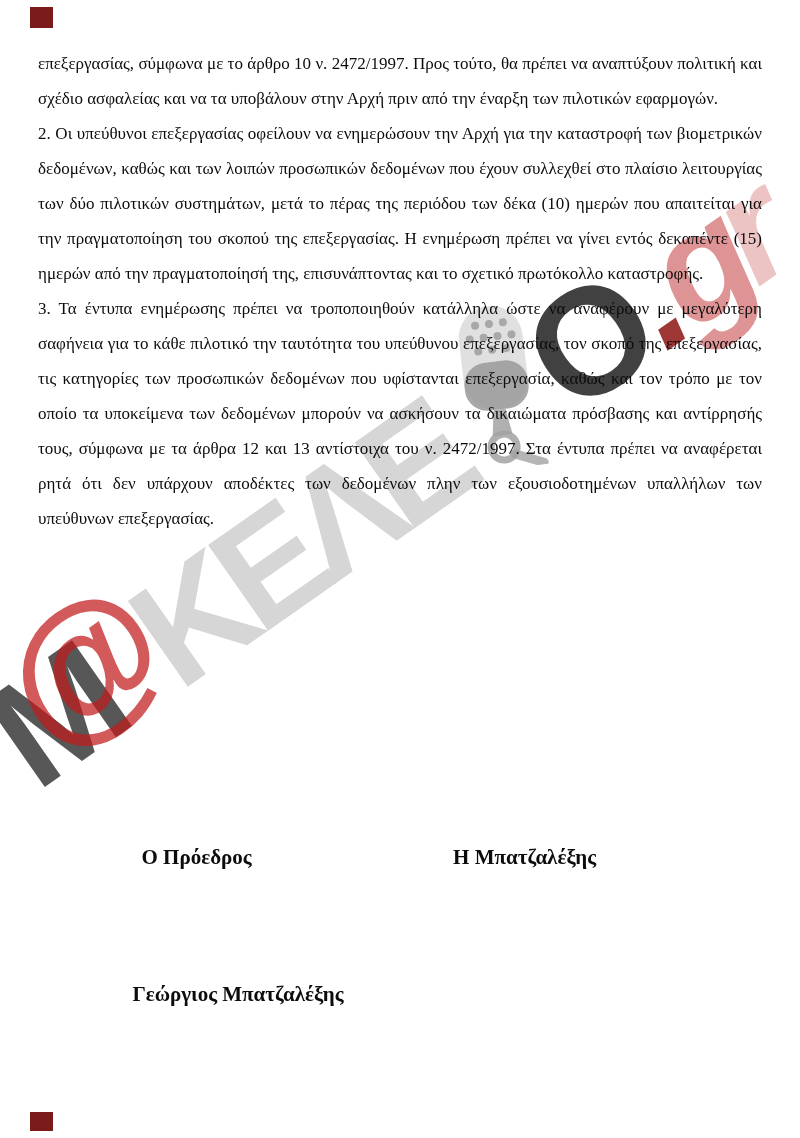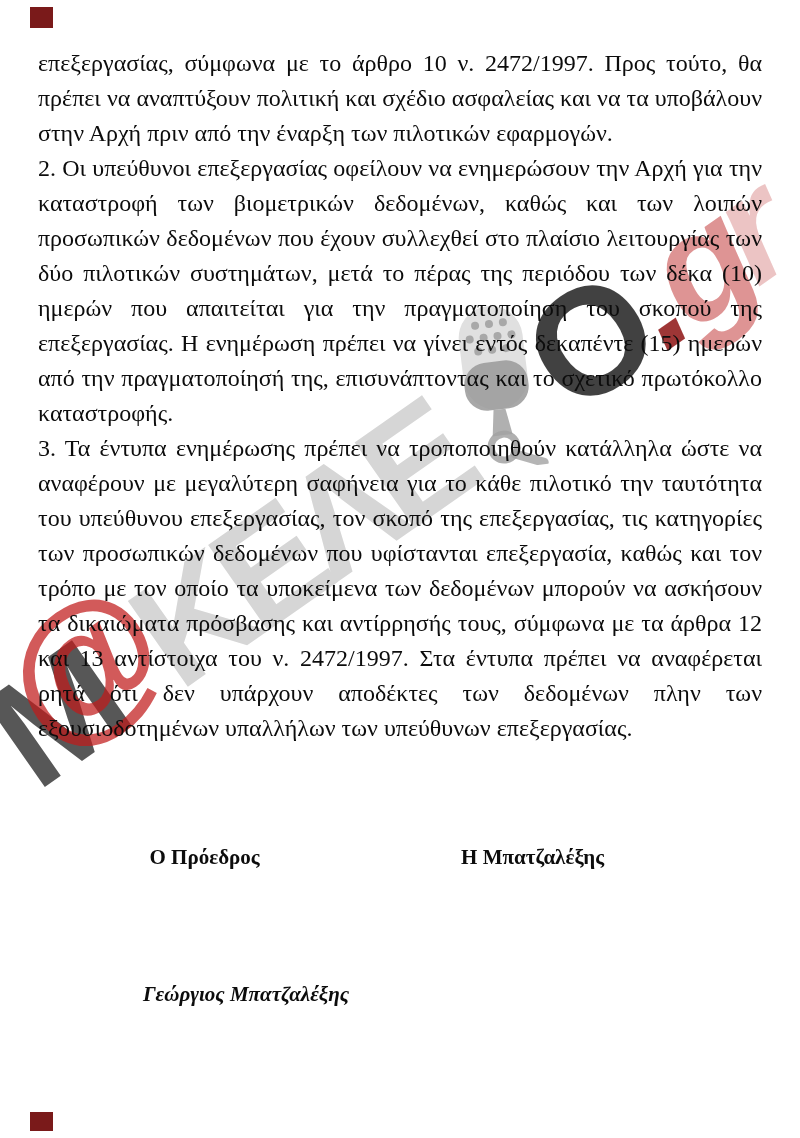--- a/index.html
+++ b/index.html
@@ -46,32 +46,32 @@
     z-index: 5;
   }
   .stamp-top    { left: 30px; top: 7px; }
   .stamp-bottom { left: 30px; top: 1112px; height: 19px; }
 
   
   .doc-text {
     position: absolute;
     left: 38px; top: 46px;
     width: 724px;
-    font-size: 24px;
+    font-size: 17px;
     line-height: 35px;
     color: #0c0c0c;
     text-align: justify;
     z-index: 2;
   }
   .doc-text p { margin: 0; }
 
   
-  .sig-row { position: absolute; left: 16px; width: 656px; display: flex; z-index: 2; }
+  .sig-row { position: absolute; left: 8px; width: 656px; display: flex; z-index: 2; }
   .sig-titles { top: 845px; }
-  .sig-names  { top: 982px; font-style: italic; }
+  .sig-names  { top: 982px; }
   .sig-cell { text-align: center; font-weight: bold; font-size: 21px; color: #0c0c0c; }
   .sig-left  { width: 460px; }
   .sig-right { width: 340px; }
 </style>
 </head>
 <body>
 
 <div class="watermark" aria-hidden="true">
   <span class="wm-m">Μ</span>
   <span class="wm-at">@</span>

